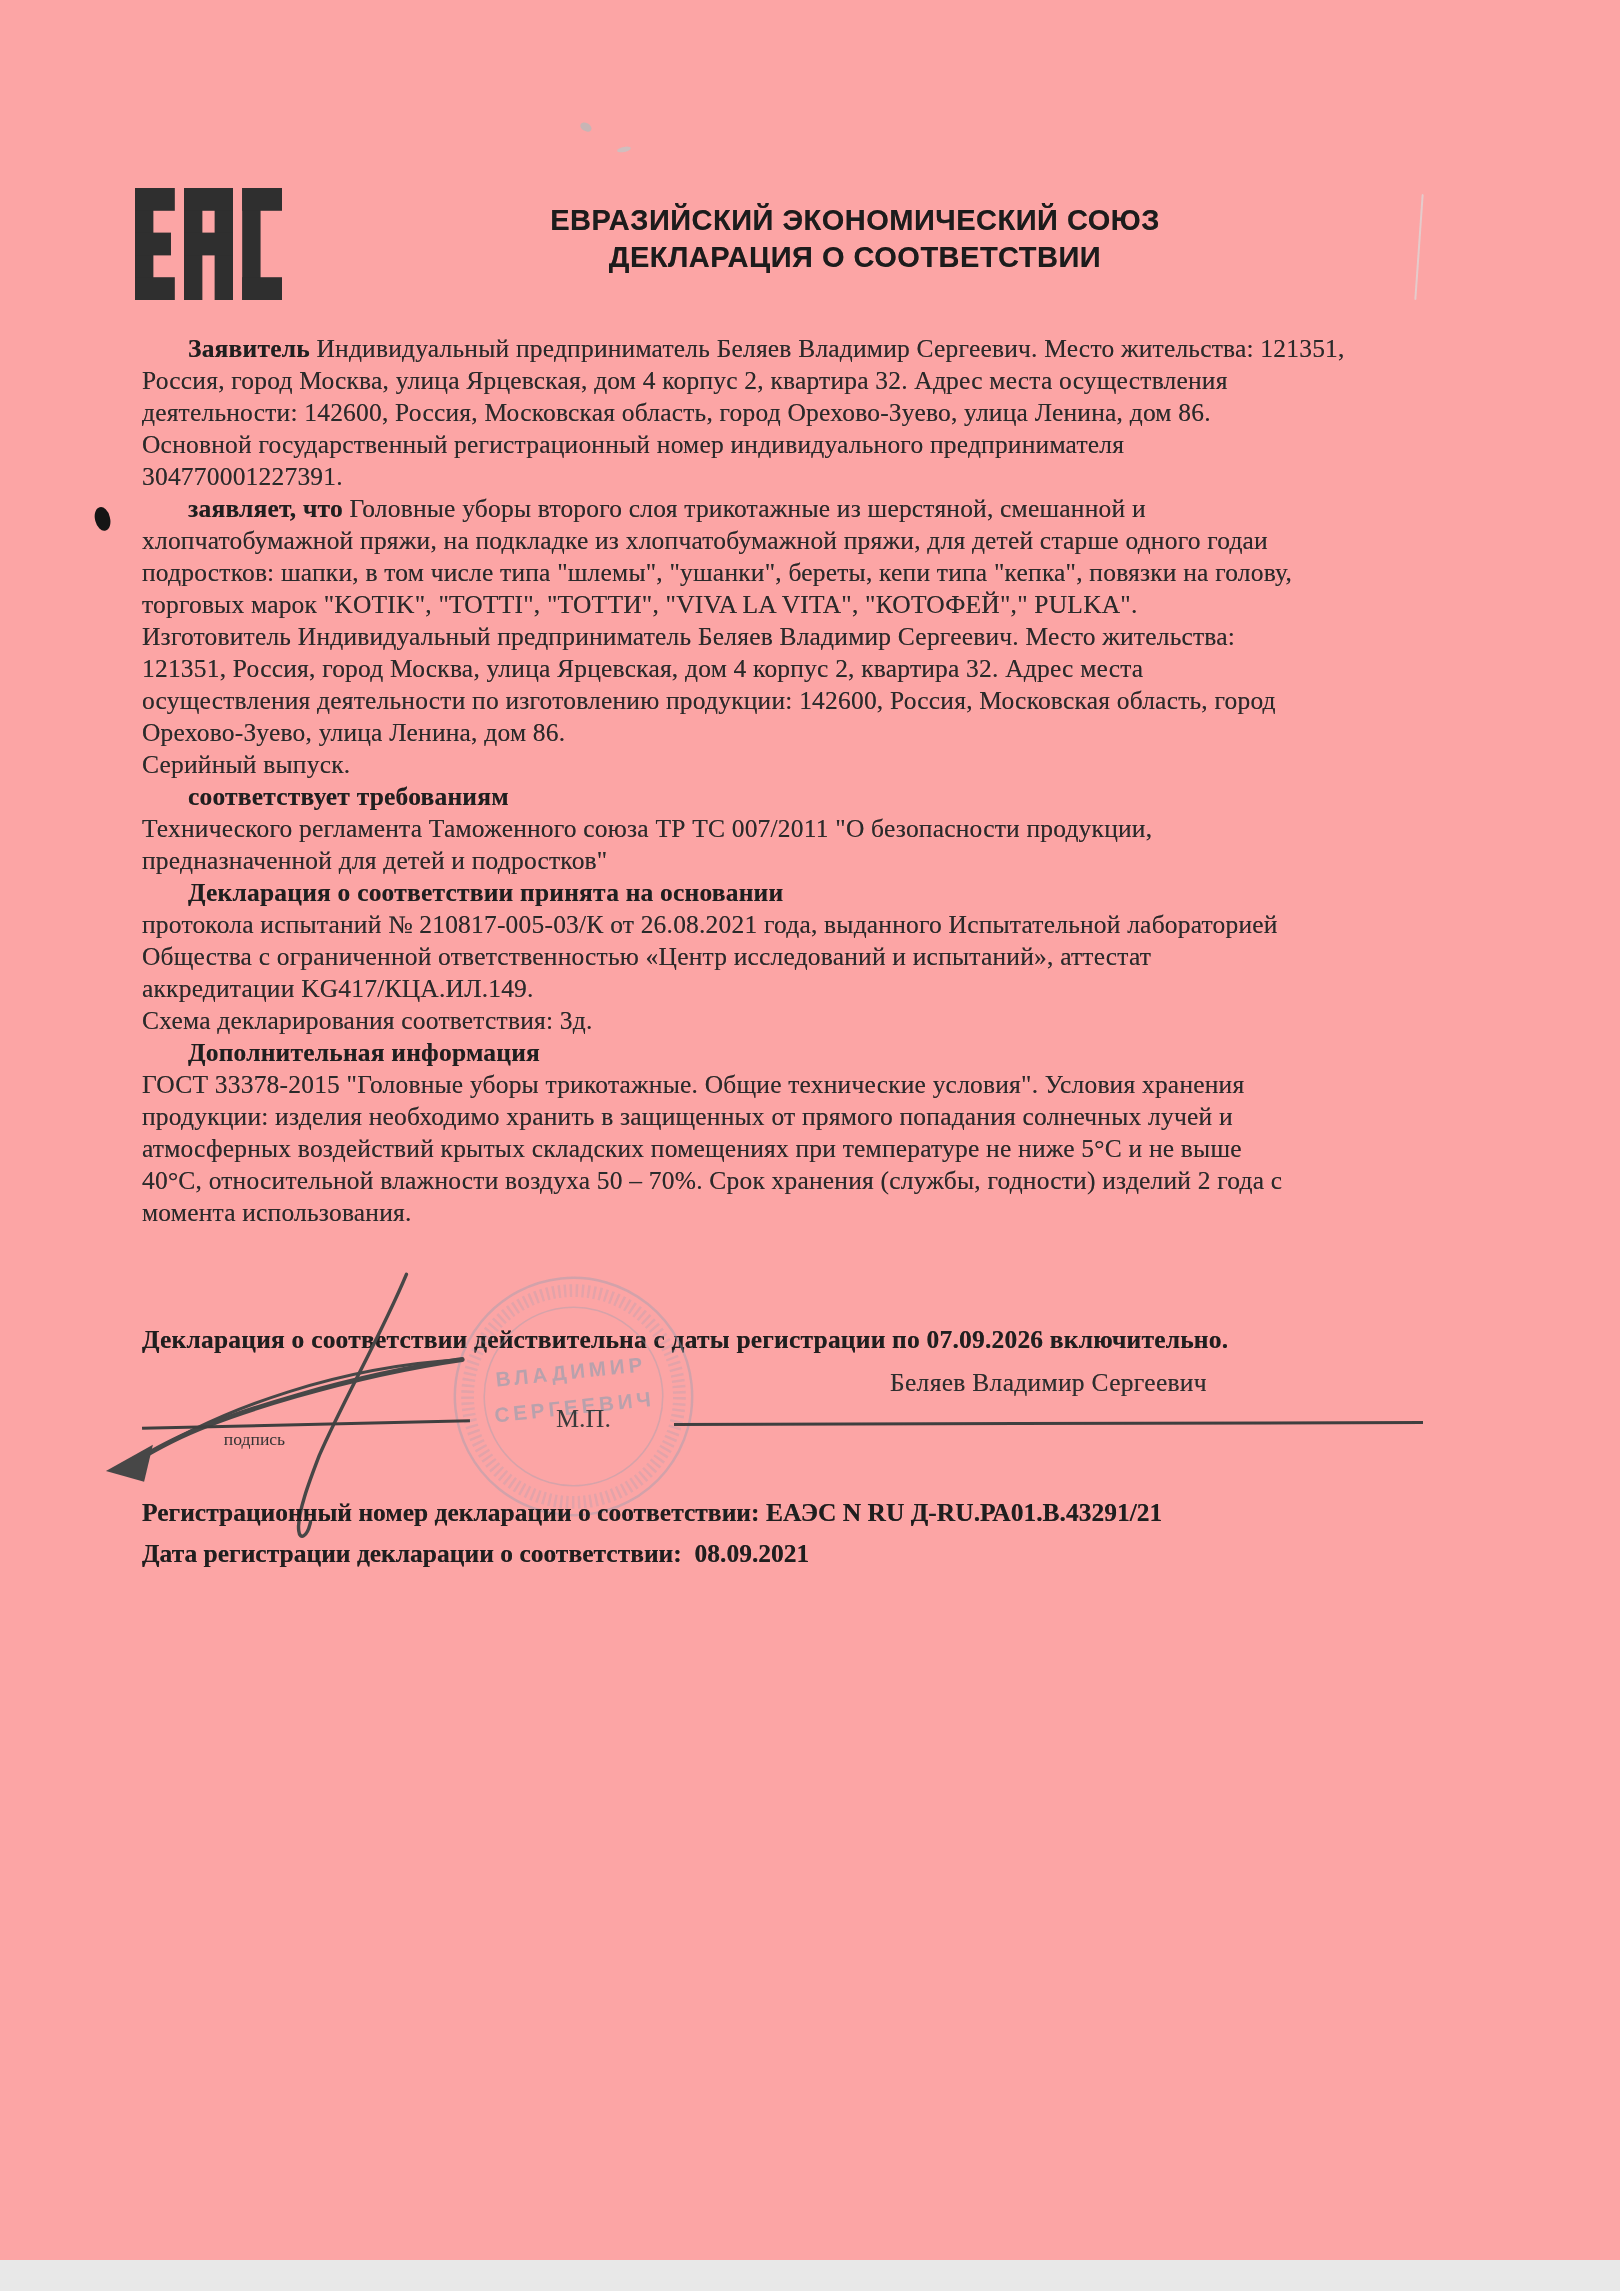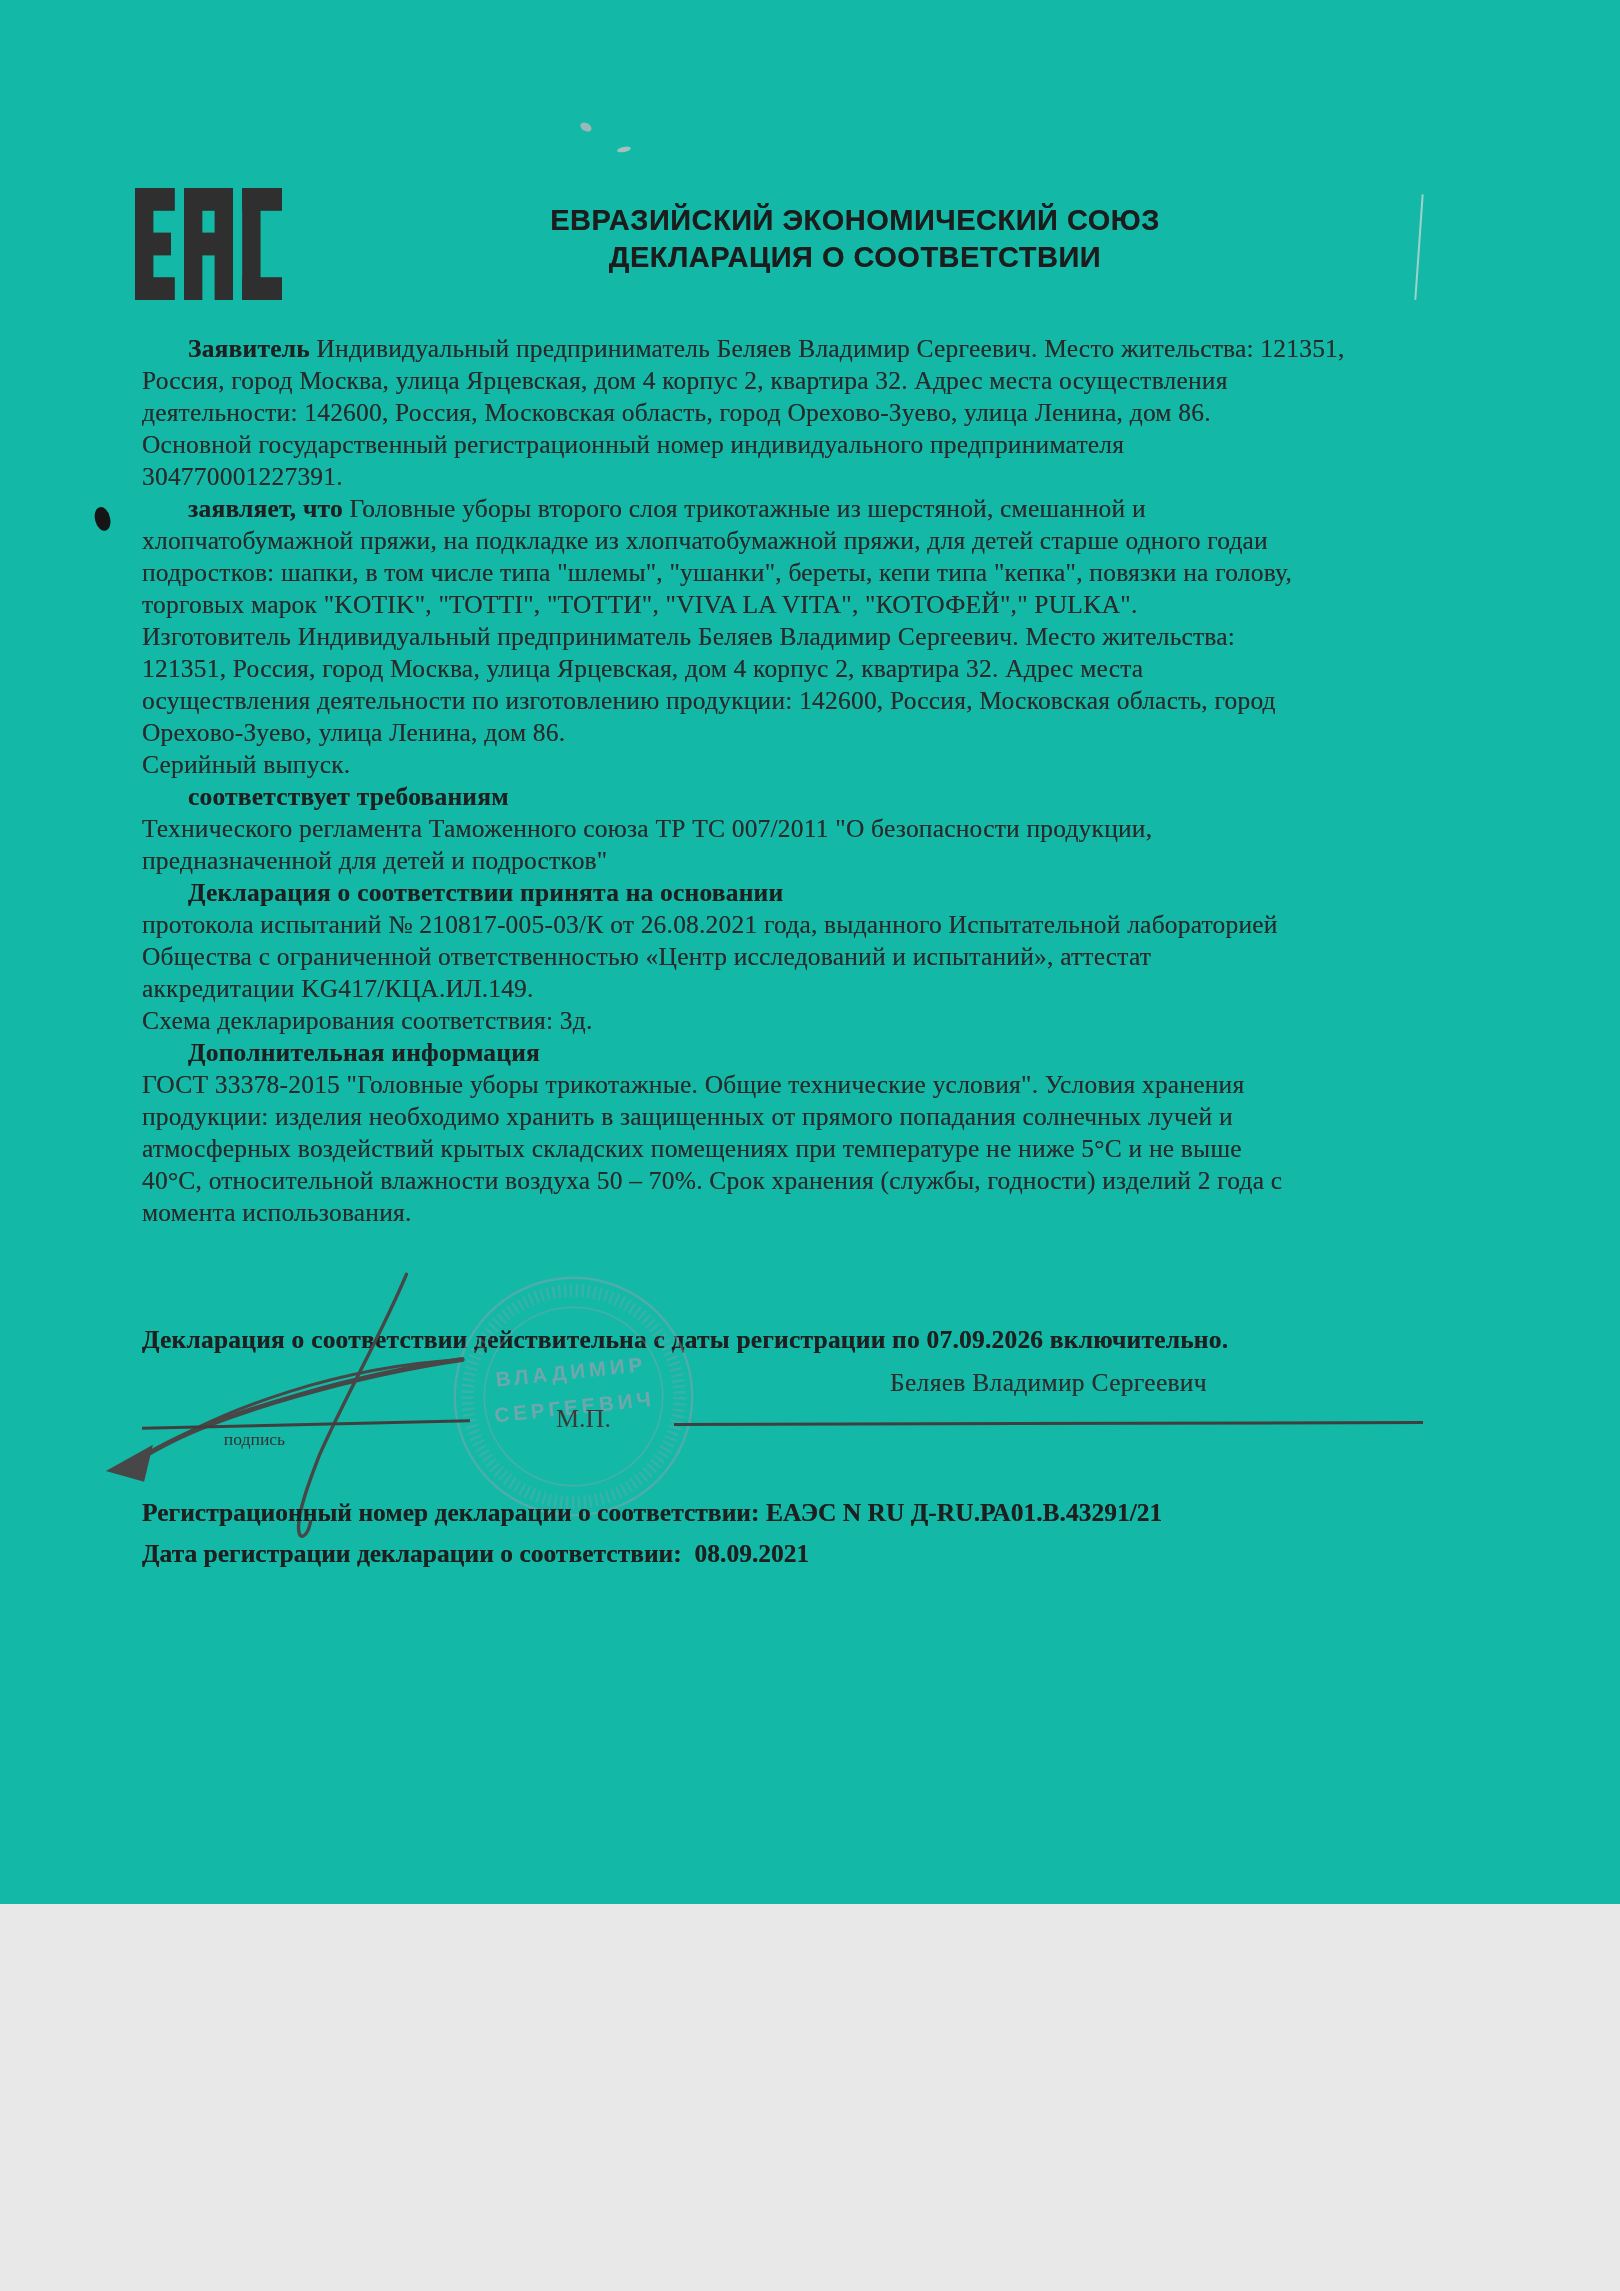--- a/index.html
+++ b/index.html
@@ -1,19 +1,19 @@
 <!DOCTYPE html>
 <html lang="ru"><head>
 <meta charset="utf-8">
 <style>
   html,body{margin:0;padding:0;background:#e8e8e8;}
   .page{
     position:relative;
-    width:1620px;height:1904px;
-    background:#14b8a6;
+    width:1620px;height:2260px;
+    background:#fca5a5;
     overflow:hidden;
     font-family:"Liberation Serif","DejaVu Serif",serif;
     color:#2a2a2a;
   }
   
   .eac-logo{position:absolute;left:135px;top:188px;}
   .title{
     position:absolute;left:294px;top:202px;width:1122px;
     text-align:center;
     font-family:"Liberation Sans","DejaVu Sans",sans-serif;

